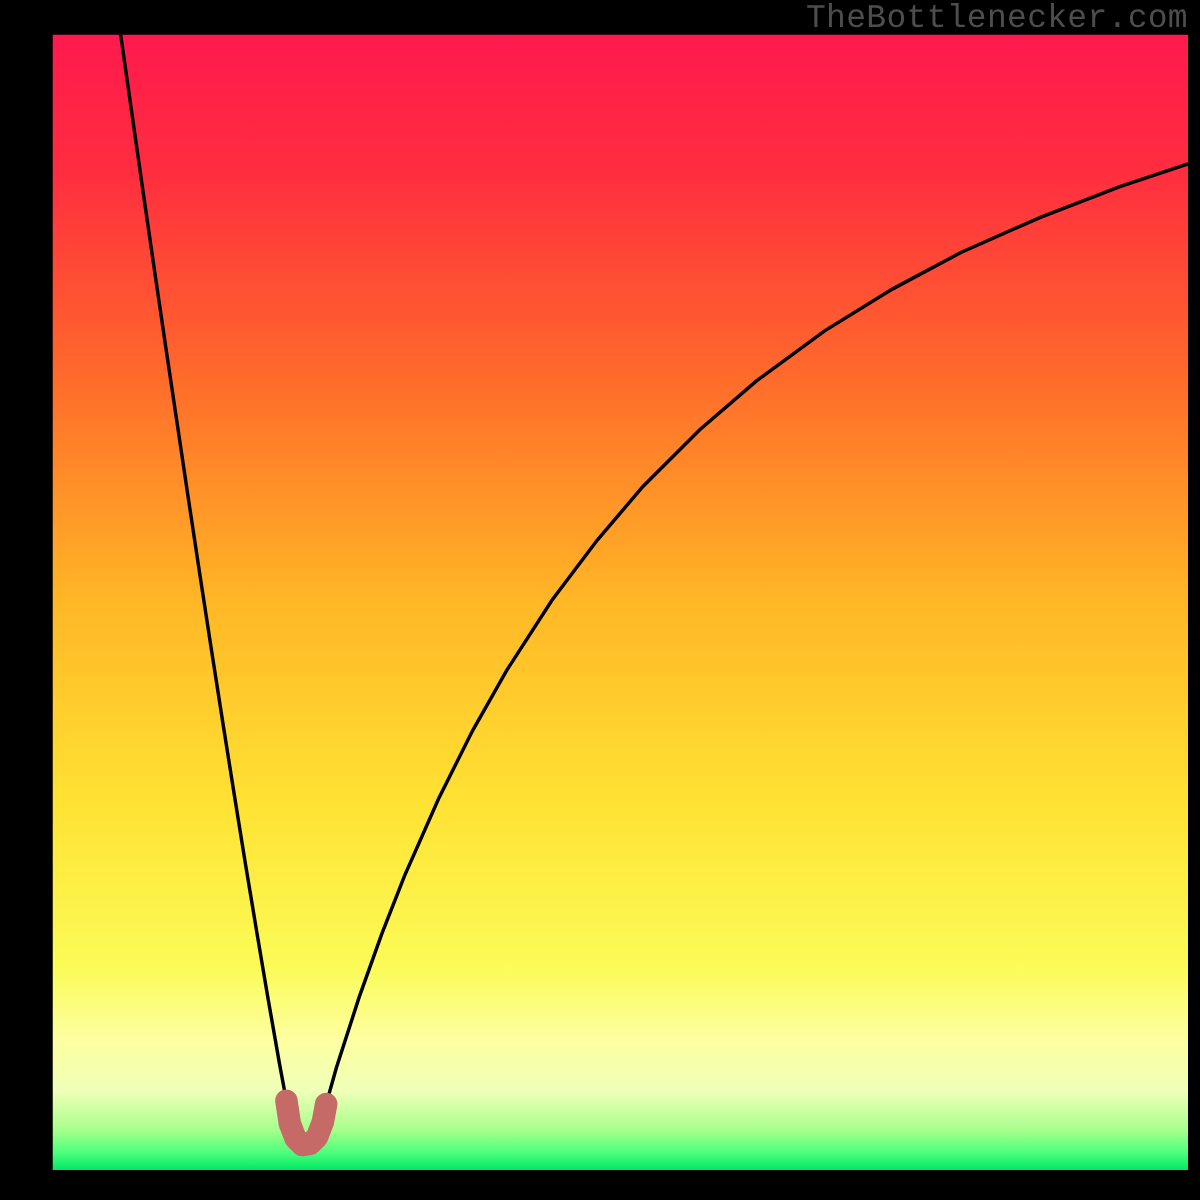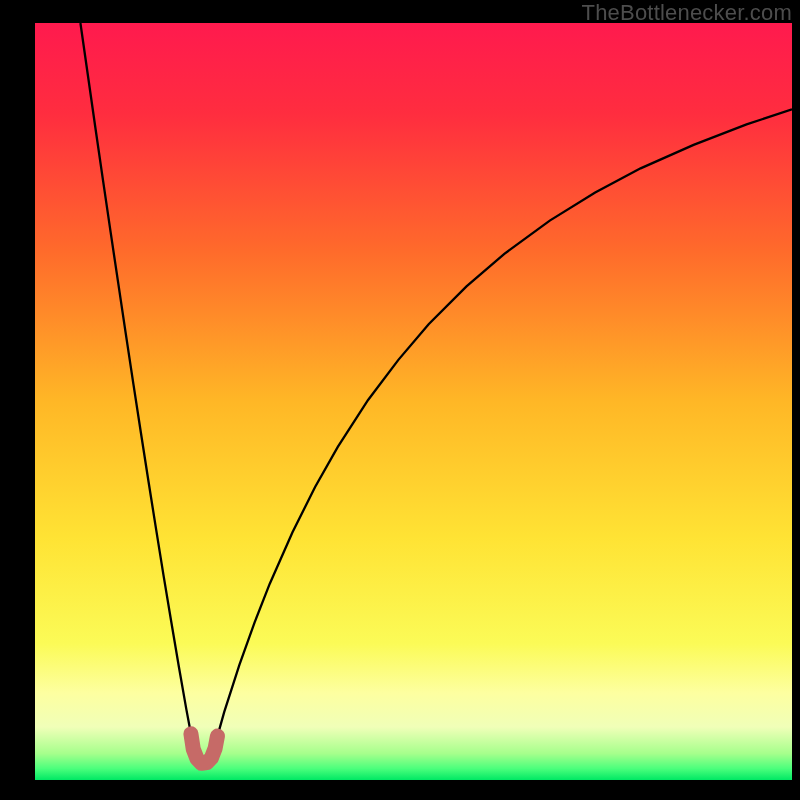--- a/index.html
+++ b/index.html
@@ -9,20 +9,21 @@
     height: 800px;
     overflow: hidden;
     background: #000;
     font-family: Arial, Helvetica, sans-serif;
   }
   .frame {
     position: absolute;
     left: 0; top: 0;
     width: 800px; height: 668px;
     background: #000;
+    font-family: Liberation Mono, monospace;
   }
   .plot {
     position: absolute;
     background: #000;
   }
   .plot svg {
     display: block;
   }
   .watermark {
     position: absolute;

